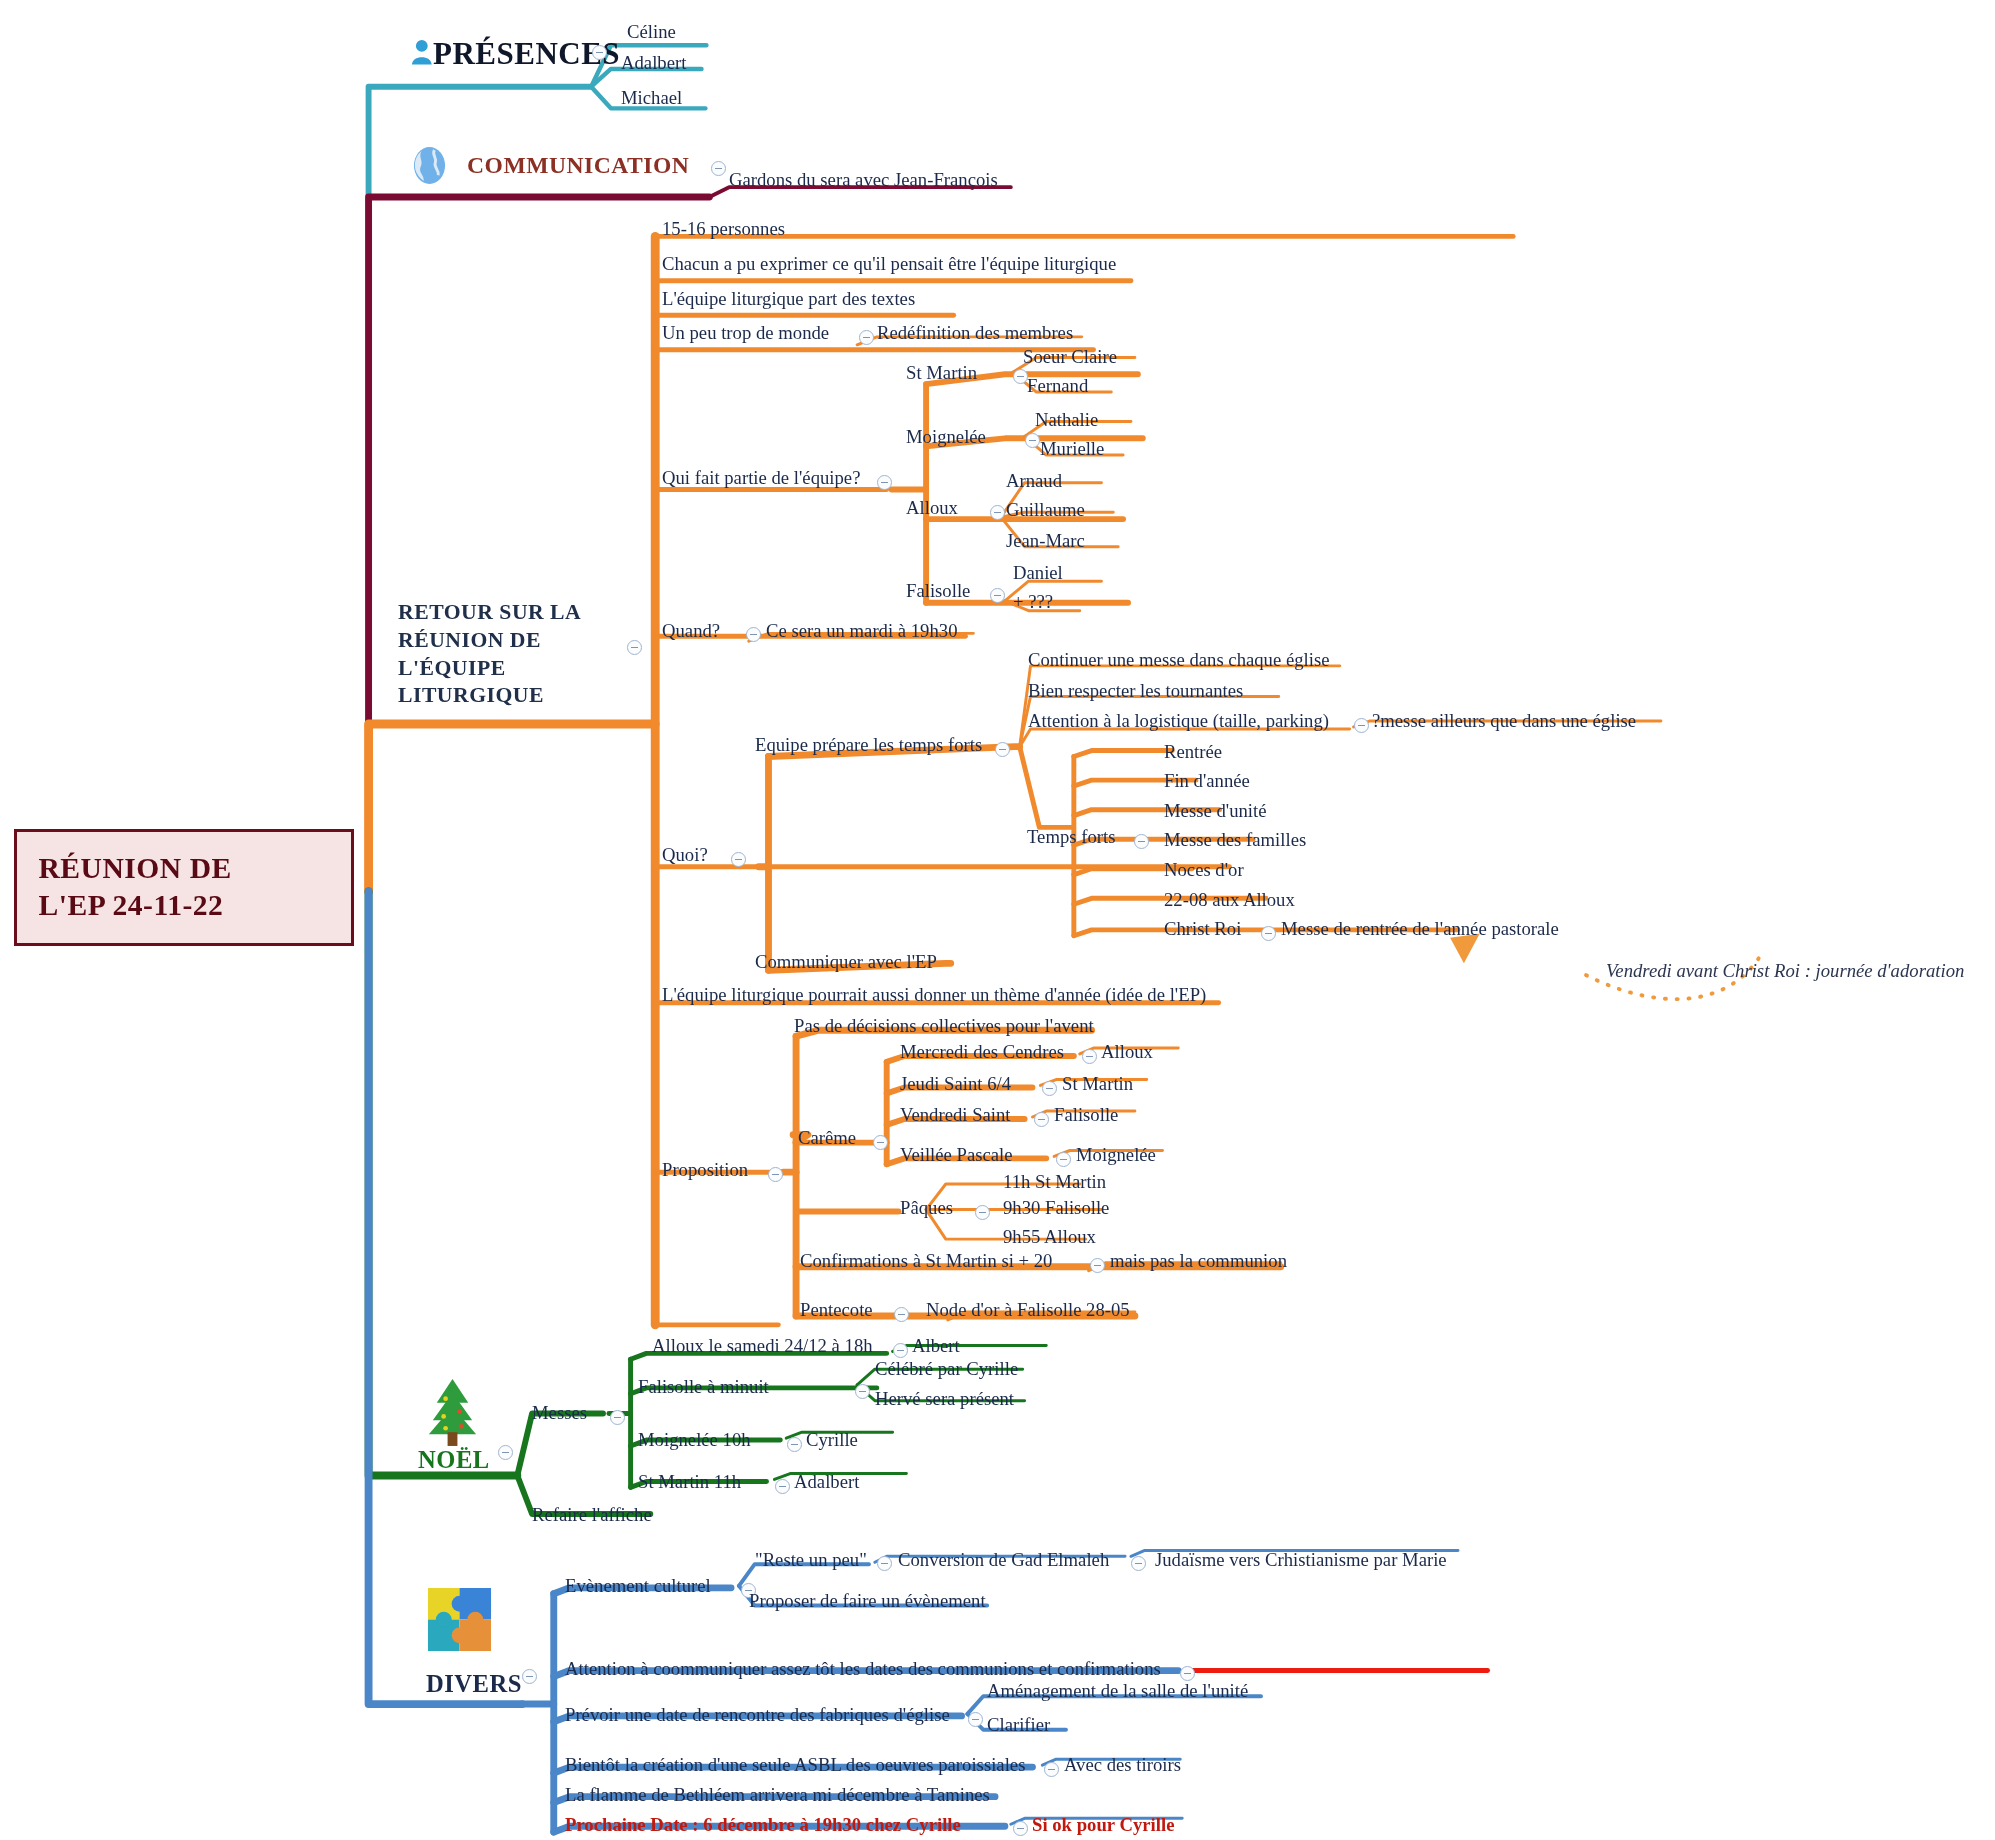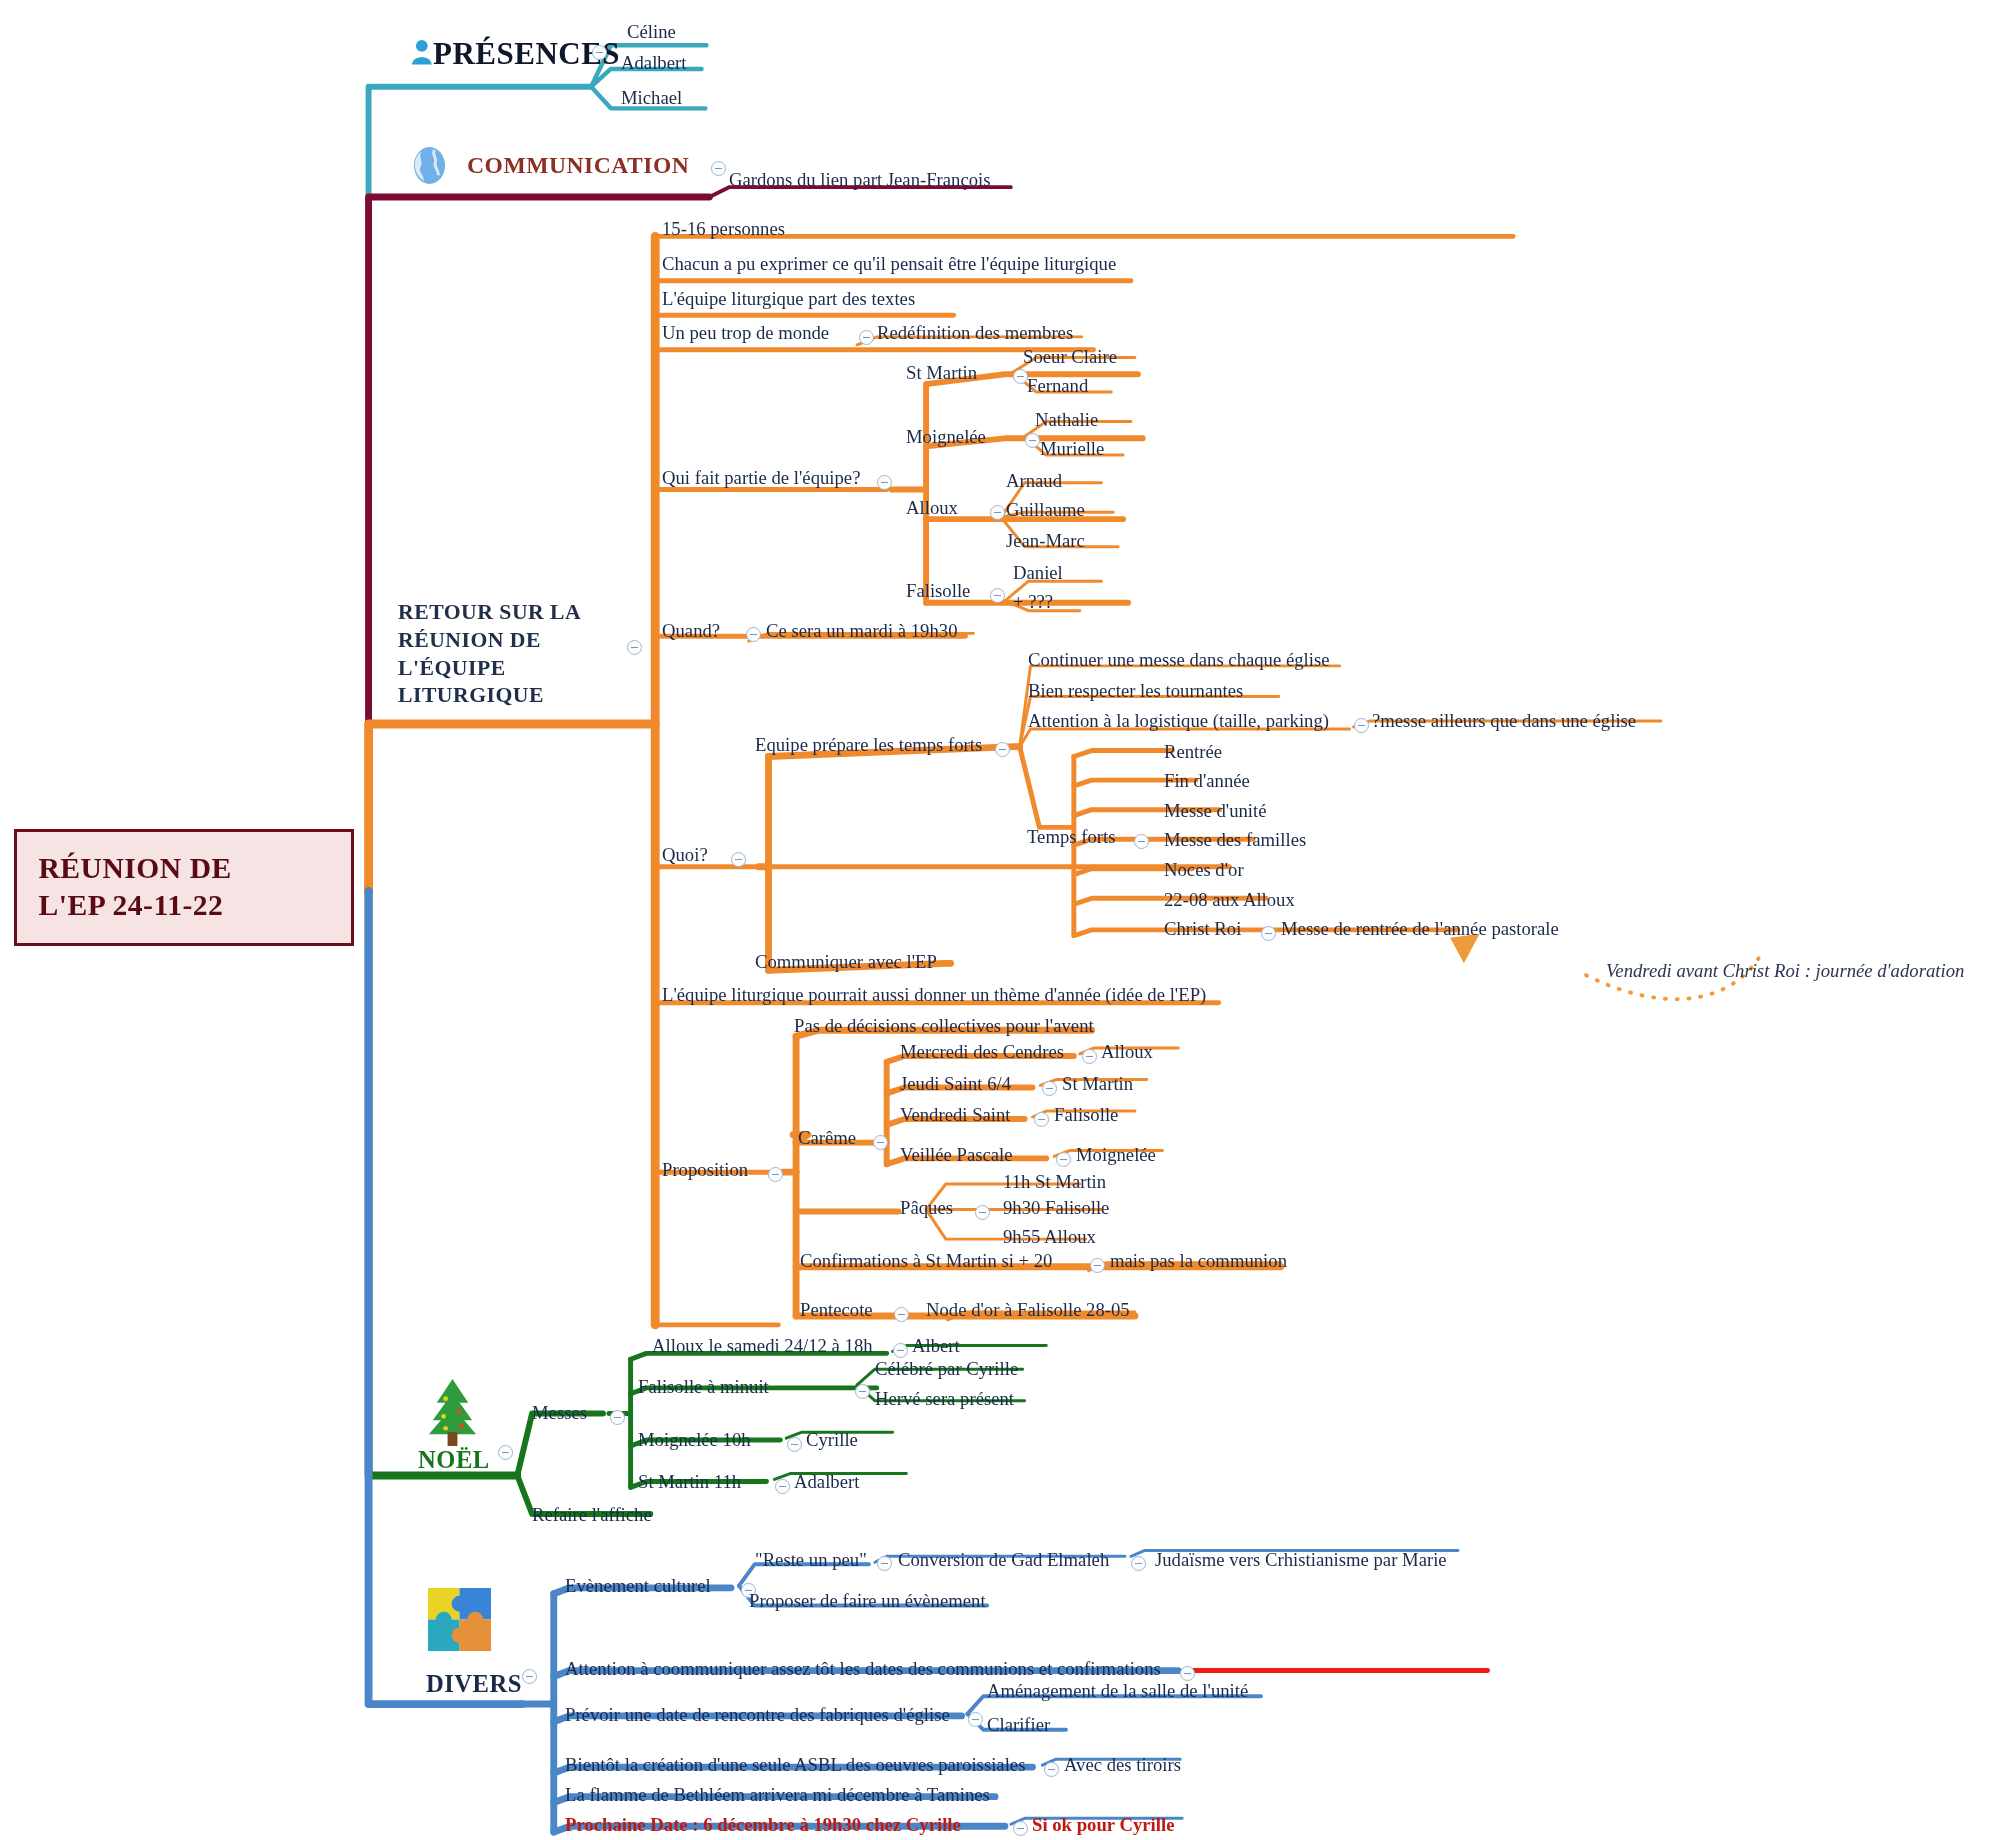--- a/index.html
+++ b/index.html
@@ -280,21 +280,21 @@
 
   <div class="icon" style="left:412px; top:146px;">
     <svg width="35" height="39" viewBox="0 0 36 40">
       <ellipse cx="18" cy="20" rx="16" ry="19" fill="#6fb1e8"></ellipse>
       <path d="M10 5 C6 11 12 15 9 21 C6 27 13 30 12 36 C7 32 3 27 3 20 C3 13 6 8 10 5 Z" fill="#dce9f6"></path>
       <path d="M23 4 C20 9 26 12 24 17 C22 22 28 24 27 30" fill="none" stroke="#dce9f6" stroke-width="3"></path>
     </svg>
   </div>
   <div class="node branch-title t-communication" style="left:467px; top:153px;">COMMUNICATION</div>
   <div class="toggle" style="left:711px; top:161px;"></div>
-  <div class="node" style="left:729px; top:170px;">Gardons du lien part Jean-François</div>
+  <div class="node" style="left:729px; top:170px;">Gardons du sera avec Jean-François</div>
 
   <div class="node branch-title t-retour" style="left:398px; top:599px;">RETOUR SUR LA
 RÉUNION DE
 L'ÉQUIPE
 LITURGIQUE</div>
   <div class="toggle" style="left:627px; top:640px;"></div>
 
   <div class="node" style="left:662px; top:219px;">15-16 personnes</div>
   <div class="node" style="left:662px; top:254px;">Chacun a pu exprimer ce qu'il pensait être l'équipe liturgique</div>
   <div class="node" style="left:662px; top:289px;">L'équipe liturgique part des textes</div>

